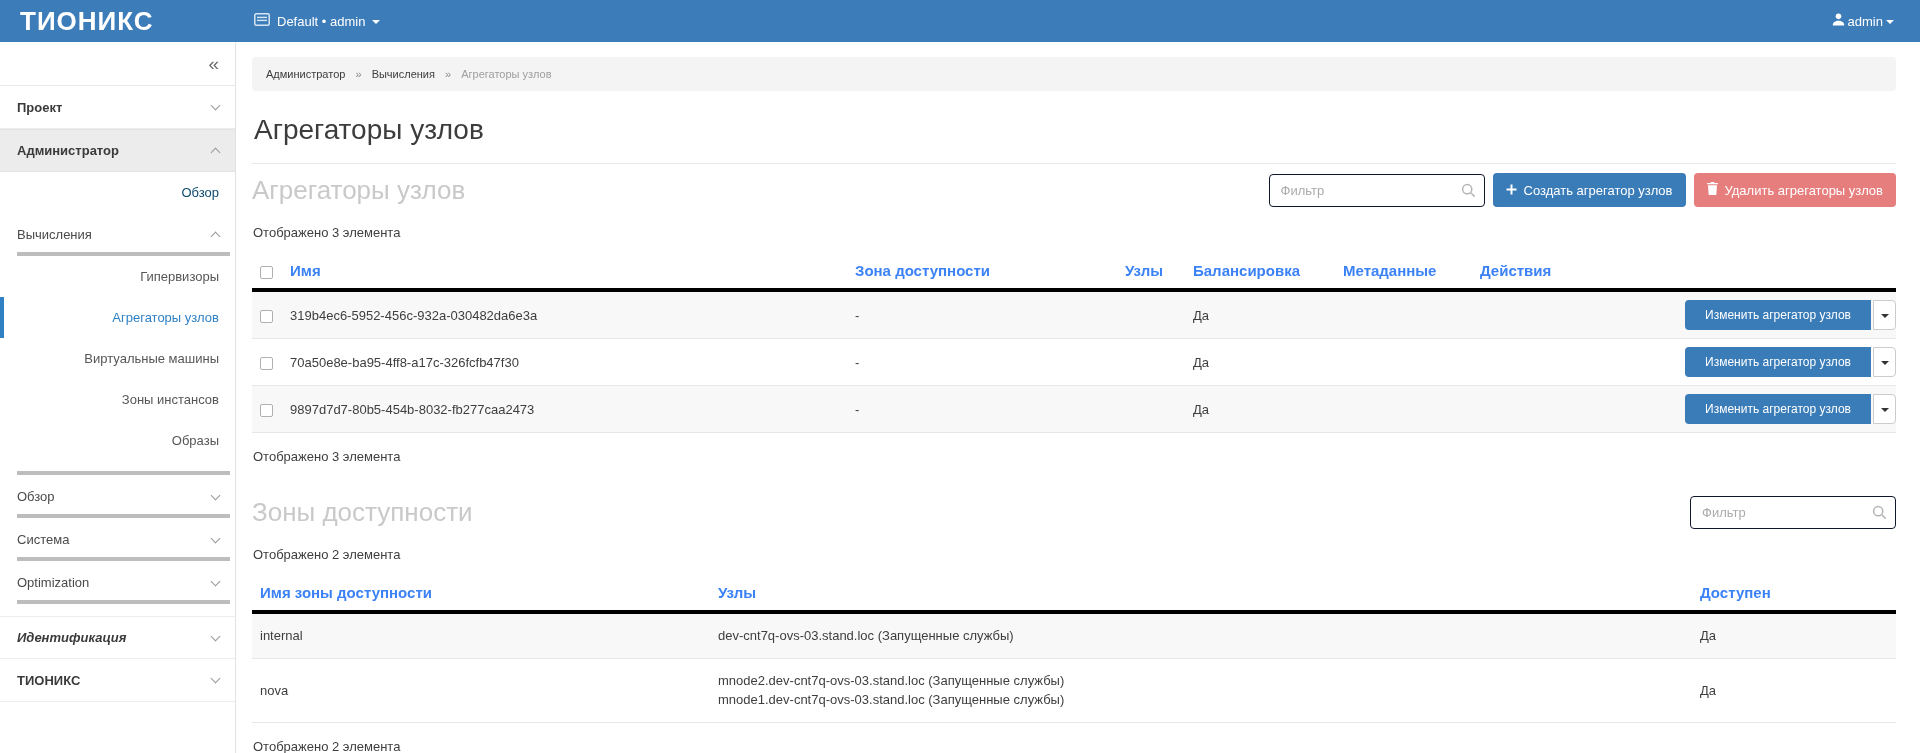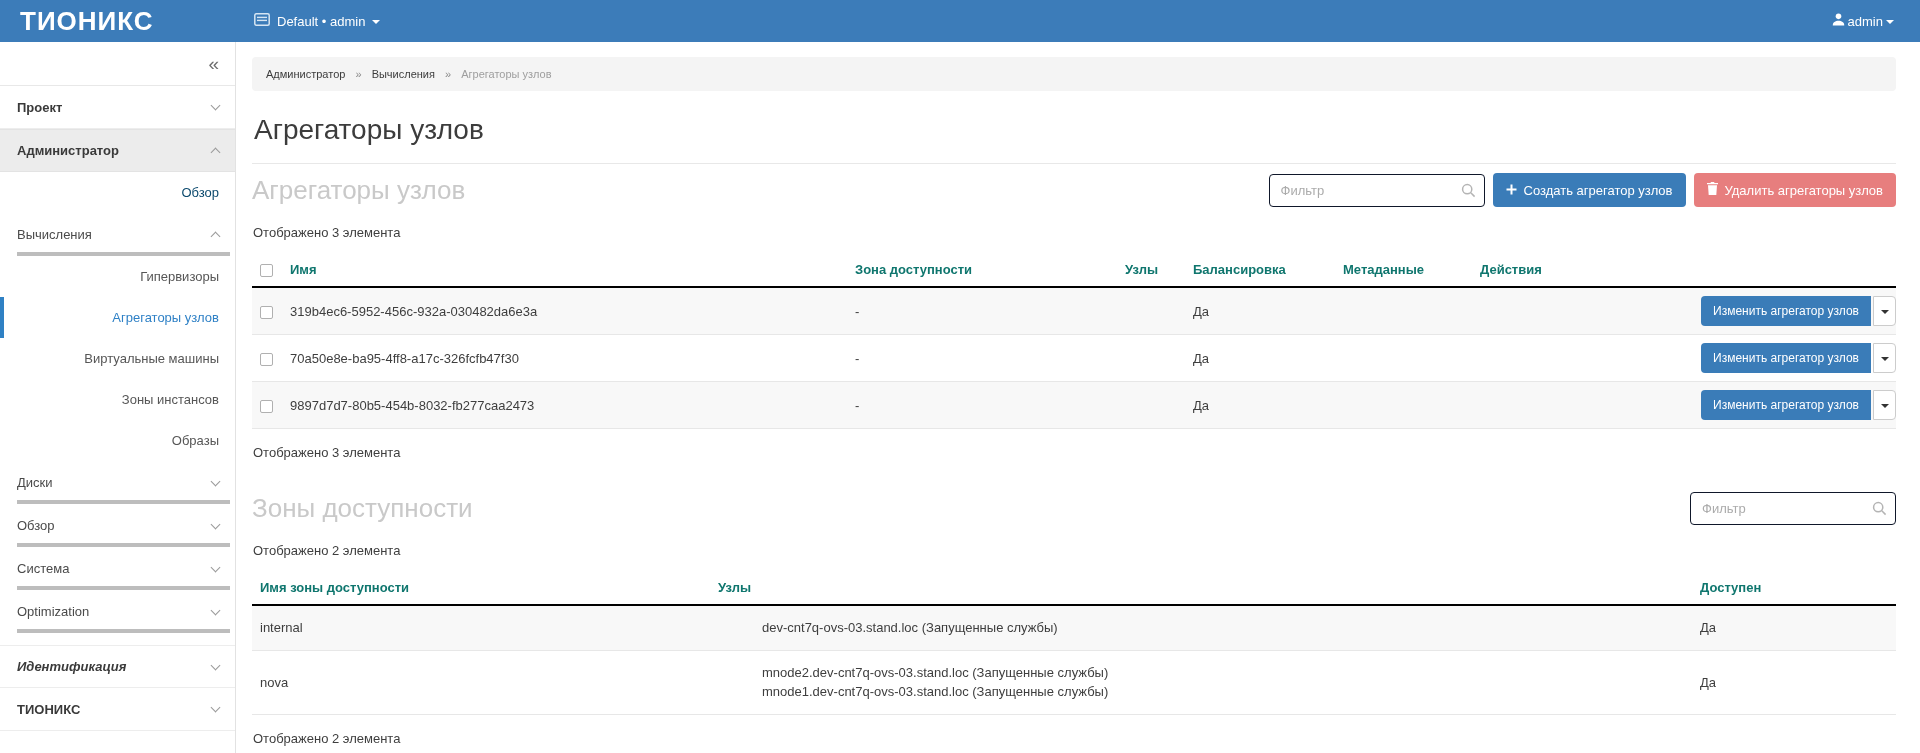--- a/index.html
+++ b/index.html
@@ -48,34 +48,34 @@
   .filter-input{width:216px;height:33px;border:1px solid #0f172a;border-radius:4px;padding:6px 32px 6px 11px;font-size:13px;color:#555;font-family:inherit;outline:none;}
   .filter-input::placeholder{color:#ababab;}
   .filter-wrap.small .filter-input{width:206px;}
   .search-ic{position:absolute;right:9px;top:9px;}
   .btn{display:inline-flex;align-items:center;gap:7px;height:34px;padding:0 13px;border:none;border-radius:4px;color:#fff;font-size:13px;font-family:inherit;cursor:pointer;white-space:nowrap;}
   .btn-primary{background:var(--accent);}
   .btn-danger{background:var(--danger);}
 
   .count-line{margin:15px 0 13px 1px;font-size:13px;color:#3e3e3e;}
   table{width:100%;border-collapse:collapse;table-layout:fixed;}
-  th{font-size:13px;font-weight:bold;color:#0f766e;text-align:left;padding:9px 8px;border-bottom:2px solid #000000;}
+  th{font-size:15px;font-weight:bold;color:#3b82f6;text-align:left;padding:9px 8px;border-bottom:4px solid #000000;}
   td{font-size:13px;color:#3e3e3e;padding:8px;vertical-align:middle;border-top:1px solid var(--line);}
   tbody tr:nth-child(odd){background:var(--stripe);}
   table.t1 tbody tr{height:47px;}
   table.t1 tbody tr:last-child{border-bottom:1px solid var(--line);}
   table.t2 td{padding:12px 8px;}
   table.t2 tbody tr:last-child td{border-bottom:1px solid var(--line);}
   .cb{display:inline-block;width:13px;height:13px;border:1px solid #b0b0b0;border-radius:2px;background:#fff;cursor:pointer;vertical-align:middle;}
   .actions-cell{text-align:right;padding-right:0;}
   .split{display:inline-flex;align-items:stretch;}
-  .btn-row{height:30px;padding:0 12px;font-size:12px;border-radius:4px 0 0 4px;background:var(--accent);color:#fff;border:none;font-family:inherit;cursor:pointer;white-space:nowrap;}
+  .btn-row{height:30px;padding:0 20px;font-size:12px;border-radius:4px 0 0 4px;background:var(--accent);color:#fff;border:none;font-family:inherit;cursor:pointer;white-space:nowrap;}
   .split-toggle{width:23px;height:30px;margin-left:2px;background:#fff;border:1px solid #ccc;border-radius:0 4px 4px 0;display:inline-flex;align-items:center;justify-content:center;cursor:pointer;}
   .split-toggle .caret{border-top-color:#333;}
-  .node-line{line-height:1.5;margin-left:44px;}
+  .node-line{line-height:1.5;}
   .footer-count{margin:16px 0 14px 1px;font-size:13px;color:#3e3e3e;}
   .sec2{margin-top:28px;}
 </style>
 </head>
 <body>
 
 <div class="app">
 
   <header class="topbar">
     <div class="logo">ТИОНИКС</div>
@@ -118,24 +118,20 @@
     <div class="nav-cat">
       <span>Вычисления</span>
       <span class="chev up"></span>
     </div>
     <div class="cat-bar"></div>
     <a class="nav-sub">Гипервизоры</a>
     <a class="nav-sub active">Агрегаторы узлов</a>
     <a class="nav-sub">Виртуальные машины</a>
     <a class="nav-sub">Зоны инстансов</a>
     <a class="nav-sub">Образы</a>
-    <div class="nav-cat">
-      <span>Диски</span>
-      <span class="chev down"></span>
-    </div>
     <div class="cat-bar"></div>
     <div class="nav-cat">
       <span>Обзор</span>
       <span class="chev down"></span>
     </div>
     <div class="cat-bar"></div>
     <div class="nav-cat">
       <span>Система</span>
       <span class="chev down"></span>
     </div>

